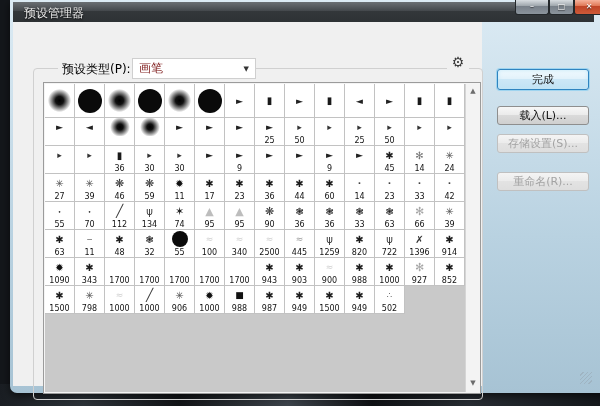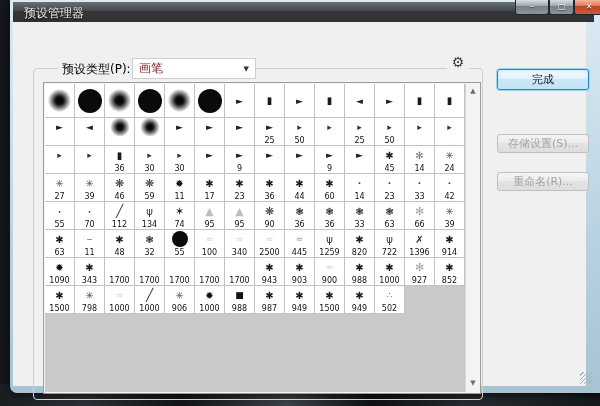--- a/index.html
+++ b/index.html
@@ -19,21 +19,21 @@
     text-shadow:0 1px 2px rgba(0,0,0,.9)}
   .winbtn{position:absolute;top:0;height:15px;box-sizing:border-box;
     border:1px solid #23272a;border-top:none;border-radius:0 0 3px 3px;
     display:flex;align-items:center;justify-content:center;
     color:#fff;font-size:8px;line-height:8px;text-shadow:0 1px 1px rgba(0,0,0,.7)}
   .winbtn.gray{background:linear-gradient(#d8dde1,#9aa2a8 45%,#788089 46%,#8b949c)}
   .winbtn.red{background:linear-gradient(#f6b39c,#de7351 45%,#c04527 46%,#cd5a39)}
   .btn-min{left:505px;width:34px}
   .btn-max{left:539px;width:25px}
   .btn-close{left:564px;width:30px}
-  .dlgbody{position:absolute;left:3px;top:22px;width:573px;height:364px;background:#f0f0f0}
+  .dlgbody{position:absolute;left:3px;top:22px;width:469px;height:364px;background:#f0f0f0}
   
   .groupbox{position:absolute;left:20px;top:46px;width:450px;height:332px;
     border:1px solid #d0d0d0;border-radius:4px;box-sizing:border-box}
   .combo-label{position:absolute;left:45px;top:39px;font-size:12px;color:#000;background:#f0f0f0;padding:0 4px}
   .combo{position:absolute;left:119px;top:36px;width:124px;height:21px;background:#fff;
     border:1px solid #cfcfcf;box-sizing:border-box;display:flex;align-items:center}
   .combo-value{font-size:12px;color:#7f1d1d;margin-left:6px;flex:1}
   .combo-arrow{font-size:7px;color:#333;margin-right:6px}
   .gear{position:absolute;left:434px;top:31px;width:22px;height:18px;background:#f0f0f0;
     font-size:14px;color:#3a3a3a;text-align:center;line-height:18px}
@@ -559,18 +559,19 @@
             </div>
           </div>
         </div>
       <div class="vscroll">
         <div class="scr up">▲</div>
         <div class="scr down">▼</div>
       </div>
     </div>
 
     <div class="abtn default a0">完成</div>
+    <div class="abtn a1">载入(L)...</div>
     <div class="abtn disabled a2">存储设置(S)...</div>
     <div class="abtn disabled a3">重命名(R)...</div>
   </div>
 
   <div class="grip"></div>
 </div>
 
 </body></html>

